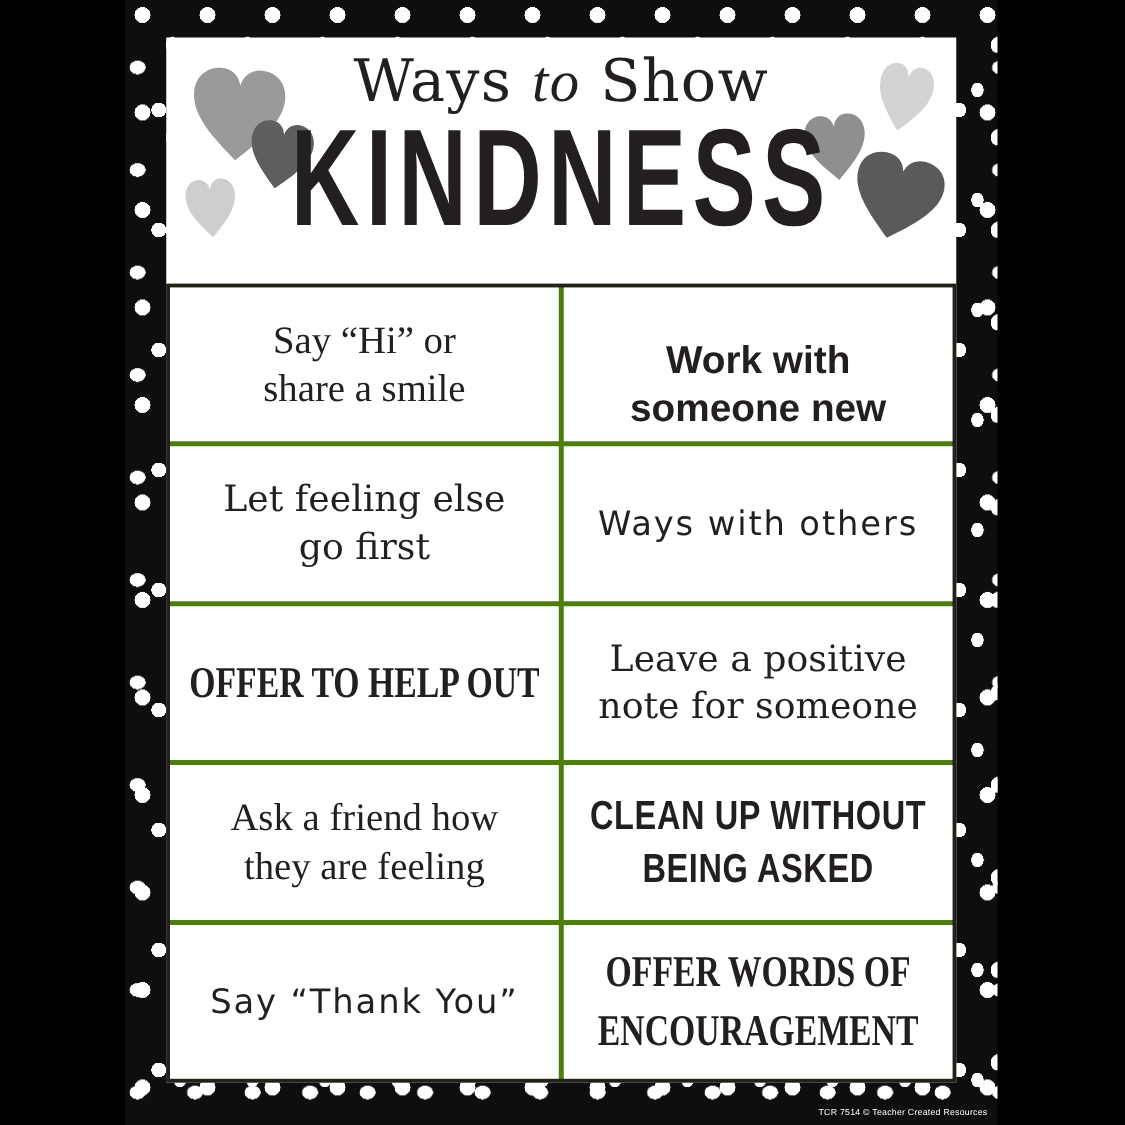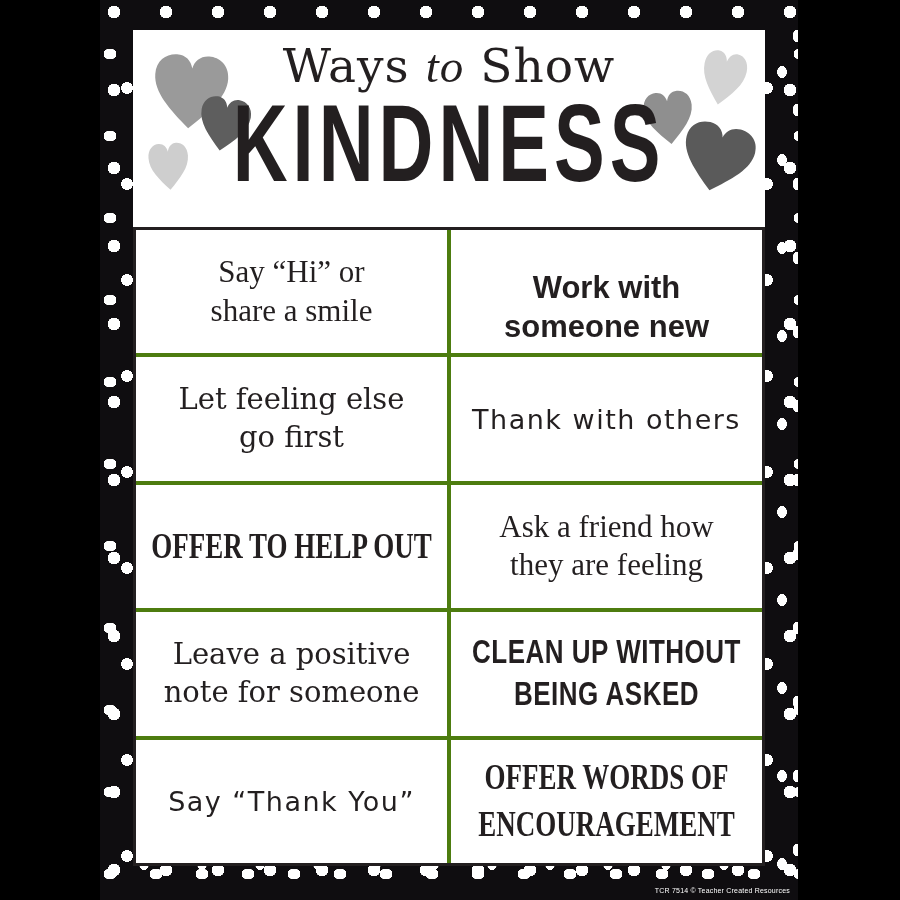--- a/index.html
+++ b/index.html
@@ -90,34 +90,34 @@
             <span class="txt f-sans-bold">Work with
 someone new</span>
           </div>
 
         <div class="cell">
             <span class="txt f-serif-round">Let feeling else
 go first</span>
           </div>
 
         <div class="cell">
-            <span class="txt f-script">Thank with others</span>
+            <span class="txt f-script">Ways with others</span>
           </div>
         <div class="cell">
             <span class="txt f-caps-serif">OFFER TO HELP OUT</span>
           </div>
 
         <div class="cell">
-            <span class="txt f-serif">Ask a friend how
-they are feeling</span>
+            <span class="txt f-serif-round">Leave a positive
+note for someone</span>
           </div>
 
         <div class="cell">
-            <span class="txt f-serif-round">Leave a positive
-note for someone</span>
+            <span class="txt f-serif">Ask a friend how
+they are feeling</span>
           </div>
         <div class="cell">
             <span class="txt f-caps-script">CLEAN UP WITHOUT
 BEING ASKED</span>
           </div>
 
         <div class="cell">
             <span class="txt f-script">Say “Thank You”</span>
           </div>
         <div class="cell">

